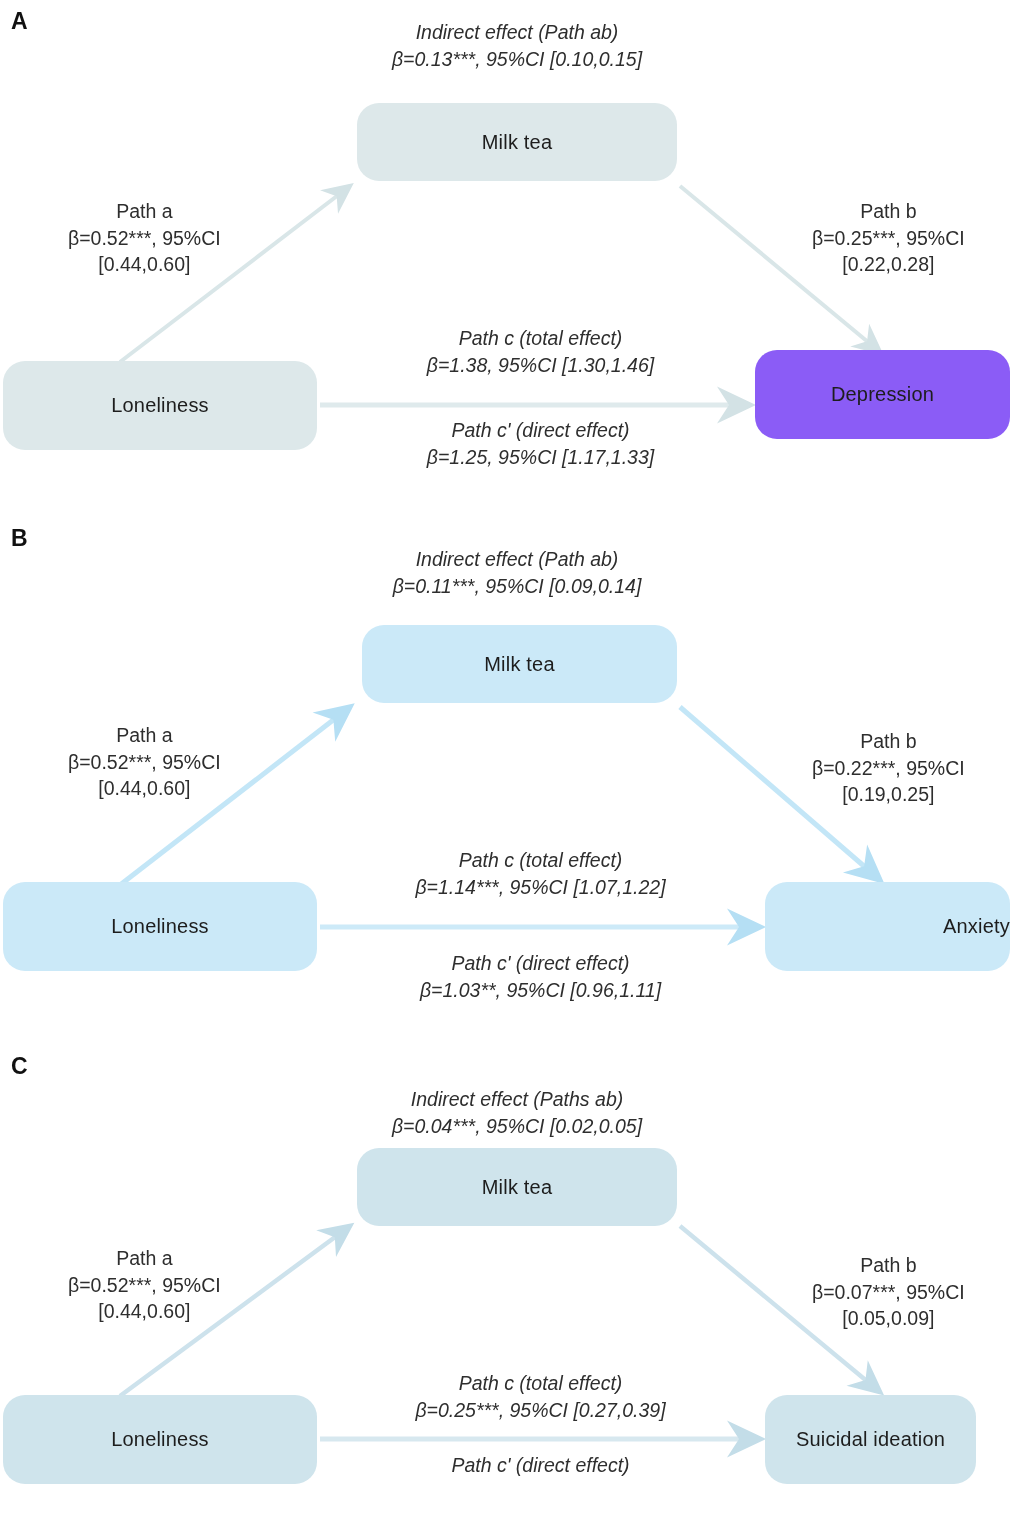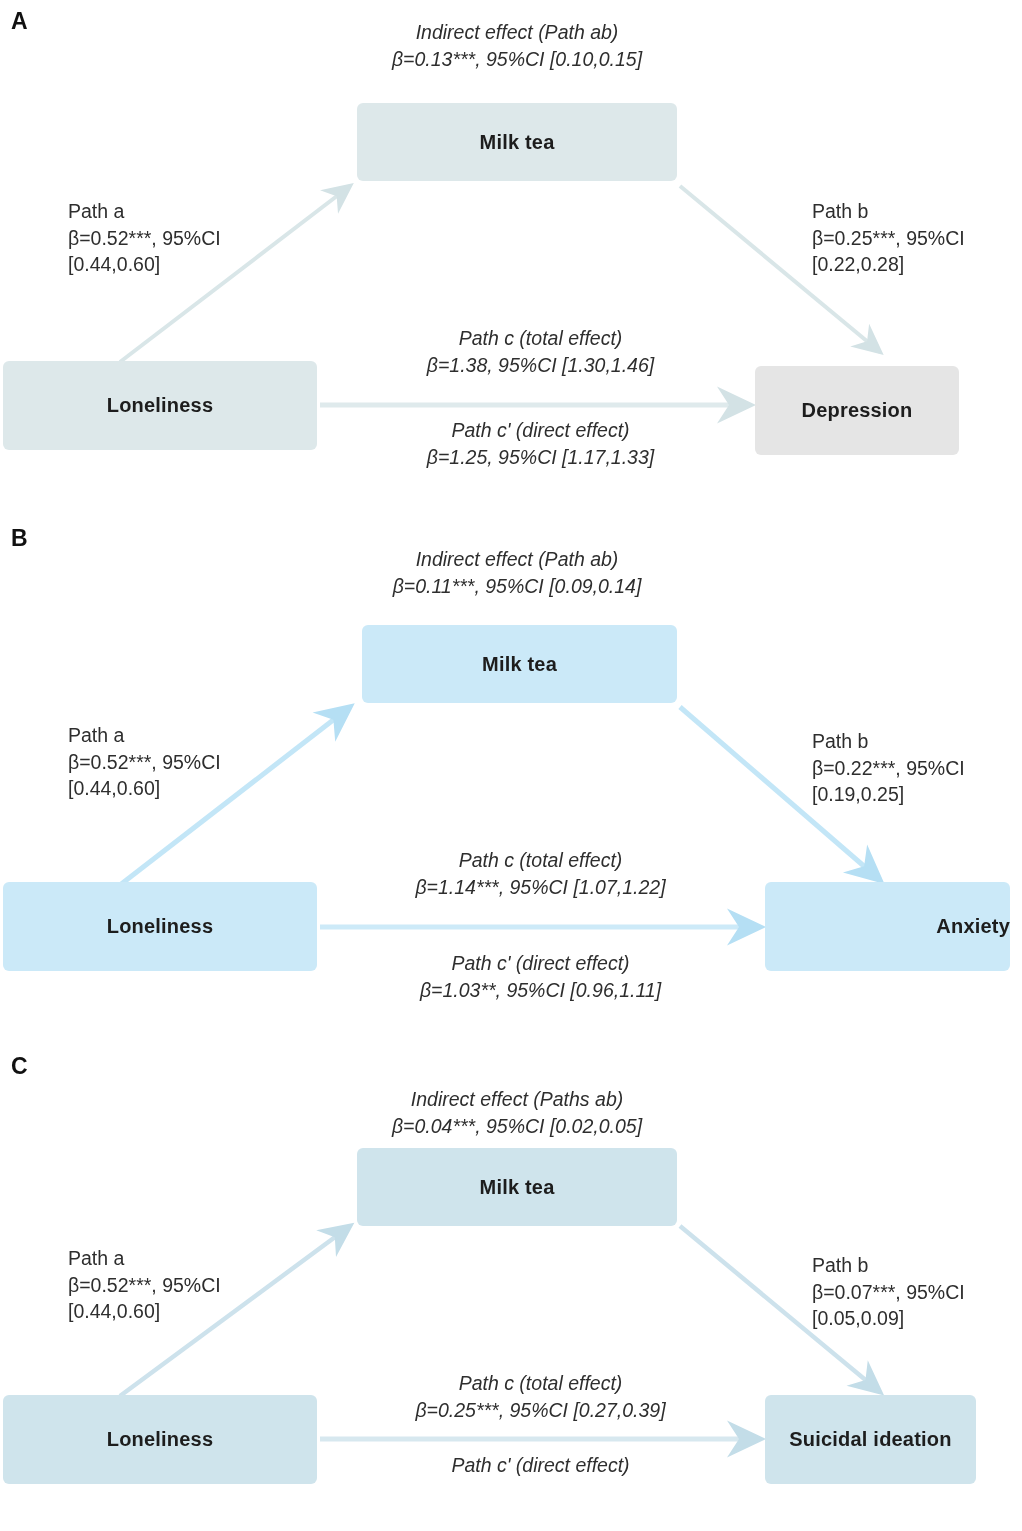--- a/index.html
+++ b/index.html
@@ -32,41 +32,41 @@
     font-weight: bold;
     color: #111111;
     letter-spacing: 0.5px;
     line-height: 1;
   }
 
   
   .node {
     position: absolute;
     box-sizing: border-box;
-    border-radius: 6px;
+    border-radius: 22px;
     display: flex;
     align-items: center;
     justify-content: center;
     font-size: 20px;
-    font-weight: bold;
+    font-weight: normal;
     color: #1d1d1d;
     letter-spacing: 0.2px;
     text-align: center;
   }
 
   
   .lbl {
     position: absolute;
     font-size: 19.5px;
     line-height: 26.5px;
     color: #2e2e2e;
     white-space: nowrap;
   }
   .lbl.center { text-align: center; font-style: italic; }
-  .lbl.left   { text-align: left; }
+  .lbl.left   { text-align: center; }
 
   .svg-layer {
     position: absolute;
     left: 0;
     top: 0;
     width: 1022px;
     height: 100%;
     overflow: visible;
   }
 </style>
@@ -89,21 +89,21 @@
 
     <line x1="320" y1="405" x2="750" y2="405" stroke="#dfeaec" stroke-width="5" marker-end="url(#ah-a)"></line>
   </svg>
 
   <div class="node" style="left: 357px; top: 103px; width: 320px; height: 78px; background: rgb(221, 232, 234);">
     <span>Milk tea</span>
   </div>
   <div class="node" style="left: 3px; top: 361px; width: 314px; height: 89px; background: rgb(221, 232, 234);">
     <span>Loneliness</span>
   </div>
-  <div class="node" style="left: 755px; top: 366px; width: 204px; height: 89px; background: #e5e5e5;">
+  <div class="node" style="left: 755px; top: 350px; width: 255px; height: 89px; background: #8b5cf6;">
     <span>Depression</span>
   </div>
 
   <div class="lbl center" style="left:311px; top:19px; width:412px;">
     <div>Indirect effect (Path ab)</div>
     <div>β=0.13***, 95%CI [0.10,0.15]</div>
   </div>
 
   <div class="lbl left" style="left:68px; top:198px;">
     <div>Path a</div>

